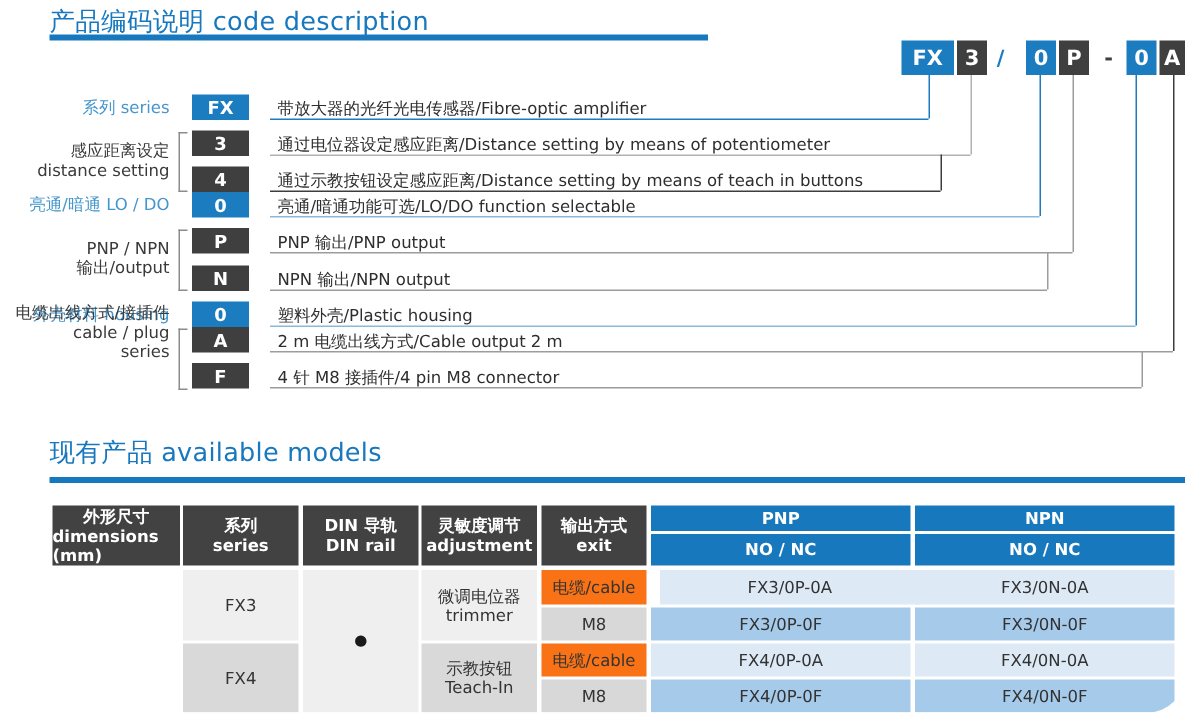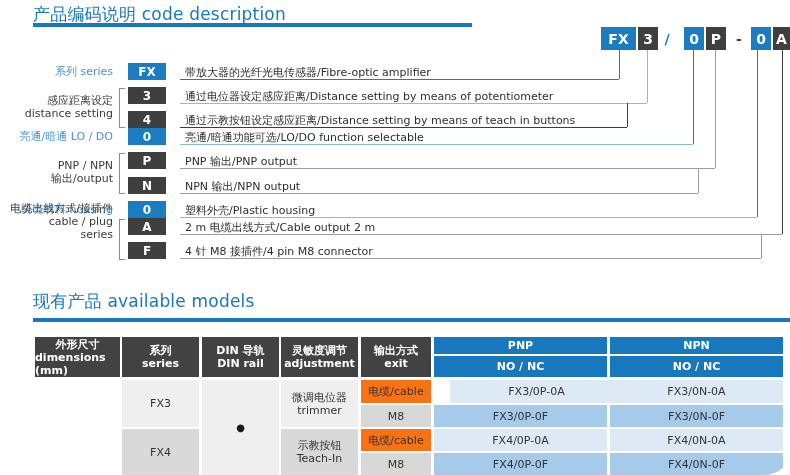--- a/index.html
+++ b/index.html
@@ -185,21 +185,21 @@
   <div class="tcell c-gray" style="left:281px;top:429px;width:77px;height:46px">
     <div>示教按钮</div>
     <div>Teach-In</div>
   </div>
 
   <div class="tcell c-exlight" style="left:361px;top:380px;width:70px;height:23px">电缆/cable</div>
   <div class="tcell c-exgray" style="left:361px;top:405px;width:70px;height:22px">M8</div>
   <div class="tcell c-exlight" style="left:361px;top:429px;width:70px;height:22px">电缆/cable</div>
   <div class="tcell c-exgray" style="left:361px;top:453px;width:70px;height:22px">M8</div>
 
-  <div class="tcell c-bl" style="left:450px;top:380px;width:173px;height:23px">FX3/0P-0A</div>
+  <div class="tcell c-bl" style="left:440px;top:380px;width:173px;height:23px">FX3/0P-0A</div>
   <div class="tcell c-bm" style="left:434px;top:405px;width:173px;height:22px">FX3/0P-0F</div>
   <div class="tcell c-bl" style="left:434px;top:429px;width:173px;height:22px">FX4/0P-0A</div>
   <div class="tcell c-bm" style="left:434px;top:453px;width:173px;height:22px">FX4/0P-0F</div>
 
   <div class="tcell c-bl" style="left:610px;top:380px;width:173px;height:23px">FX3/0N-0A</div>
   <div class="tcell c-bm" style="left:610px;top:405px;width:173px;height:22px">FX3/0N-0F</div>
   <div class="tcell c-bl" style="left:610px;top:429px;width:173px;height:22px">FX4/0N-0A</div>
   <div class="tcell c-bm" style="left:610px;top:453px;width:173px;height:22px">FX4/0N-0F</div>
 
 </div>

